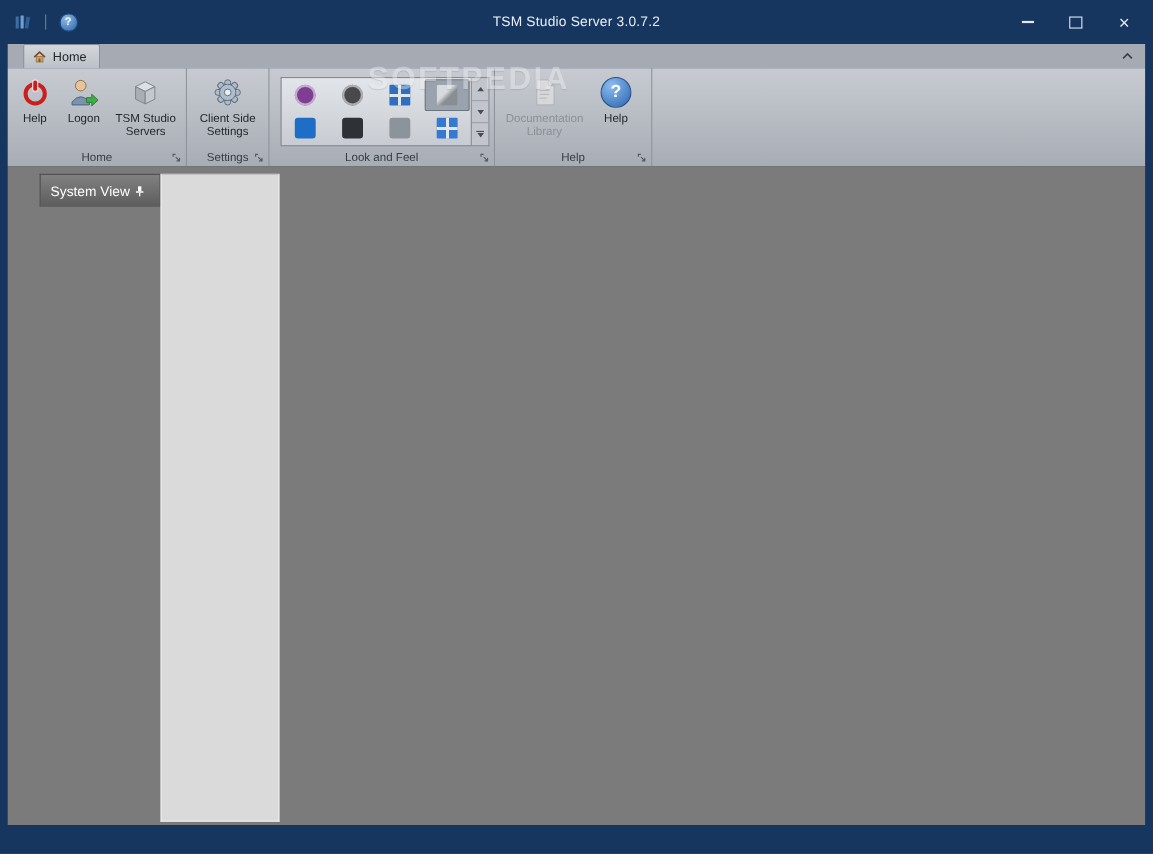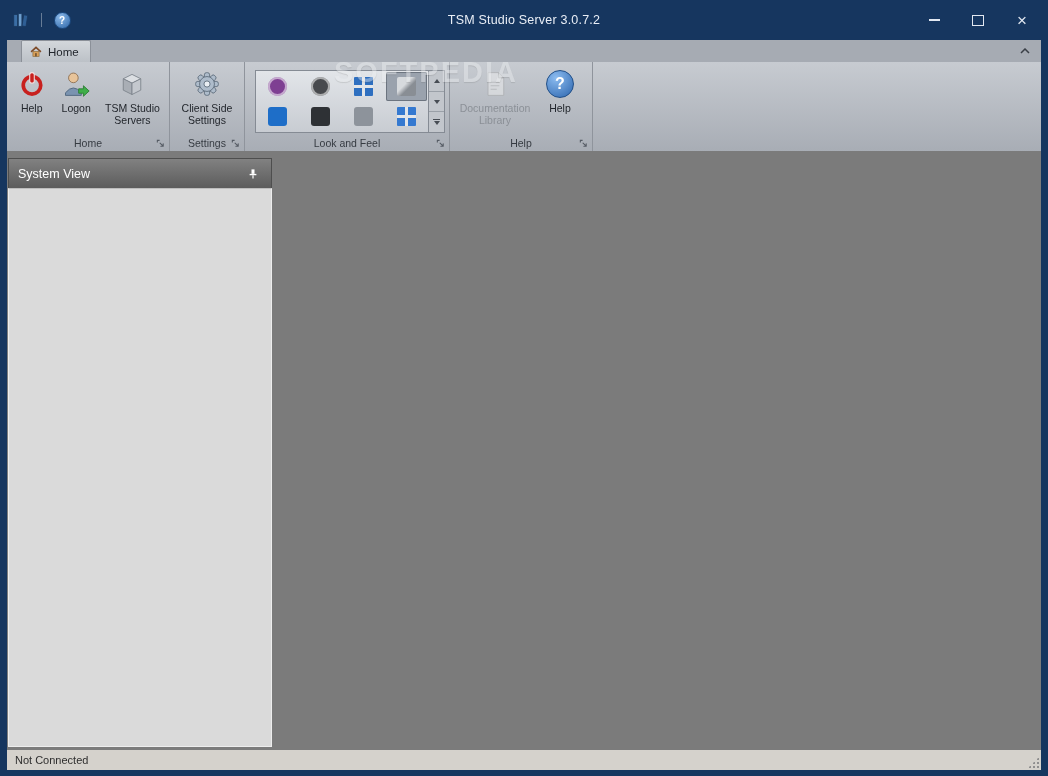--- a/index.html
+++ b/index.html
@@ -69,21 +69,21 @@
   .tri-up{width:0;height:0;border-left:3.5px solid transparent;border-right:3.5px solid transparent;border-bottom:4.5px solid #474c54;}
   .tri-down{width:0;height:0;border-left:3.5px solid transparent;border-right:3.5px solid transparent;border-top:4.5px solid #474c54;}
   .expand-bar{width:7px;height:1.5px;background:#474c54;}
 
   
   .watermark{position:absolute;left:306px;top:56px;z-index:40;font-size:29px;font-weight:bold;letter-spacing:2px;
      color:#eef0f2;opacity:.42;pointer-events:none;text-shadow:0 1px 1px rgba(90,90,90,.45);margin-left:28px;}
 
   
   .content{position:absolute;left:7px;right:7px;top:151px;bottom:26px;background:#7b7b7b;}
-  .sidebar{position:absolute;left:1px;top:7px;width:264px;bottom:3px;display:flex;flex-direction:column;}
+  .sidebar{position:absolute;left:1px;top:7px;width:218px;bottom:3px;display:flex;flex-direction:row;padding-left:28px;}
   .sidebar-header{height:29px;background:linear-gradient(#818181,#5c5c5c);color:#fff;font-size:12.5px;
      display:flex;align-items:center;padding:0 9px;border:1px solid #4e4e4e;border-bottom:none;}
   .pin-btn{margin-left:auto;width:18px;height:18px;display:flex;align-items:center;justify-content:center;}
   .sidebar-body{flex:1;background:#dadada;border:1px solid #ededed;border-top:1px solid #bdbdbd;}
 
   
   .statusbar{position:absolute;left:7px;right:7px;bottom:6px;height:20px;background:#d5d2cc;display:flex;align-items:center;
      padding:0 8px;font-size:11px;color:#2e2e2e;}
   .resize-grip{position:absolute;right:1px;bottom:1px;width:13px;height:13px;
      background-image:radial-gradient(#8f8f8f 1px,transparent 1.3px);background-size:4px 4px;background-position:1px 1px;
@@ -301,18 +301,14 @@
             <rect x="6" y="2.5" width="4" height="6" fill="#fff"></rect>
             <rect x="3.5" y="8.5" width="9" height="1.8" fill="#fff"></rect>
             <line x1="8" y1="10.3" x2="8" y2="14.5" stroke="#fff" stroke-width="1.6"></line>
           </svg>
         </span>
       </div>
       <div class="sidebar-body"></div>
     </div>
   </div>
 
-  <div class="statusbar">
-    <span>Not Connected</span>
-    <span class="resize-grip"></span>
-  </div>
 
 </div>
 
 </body></html>

